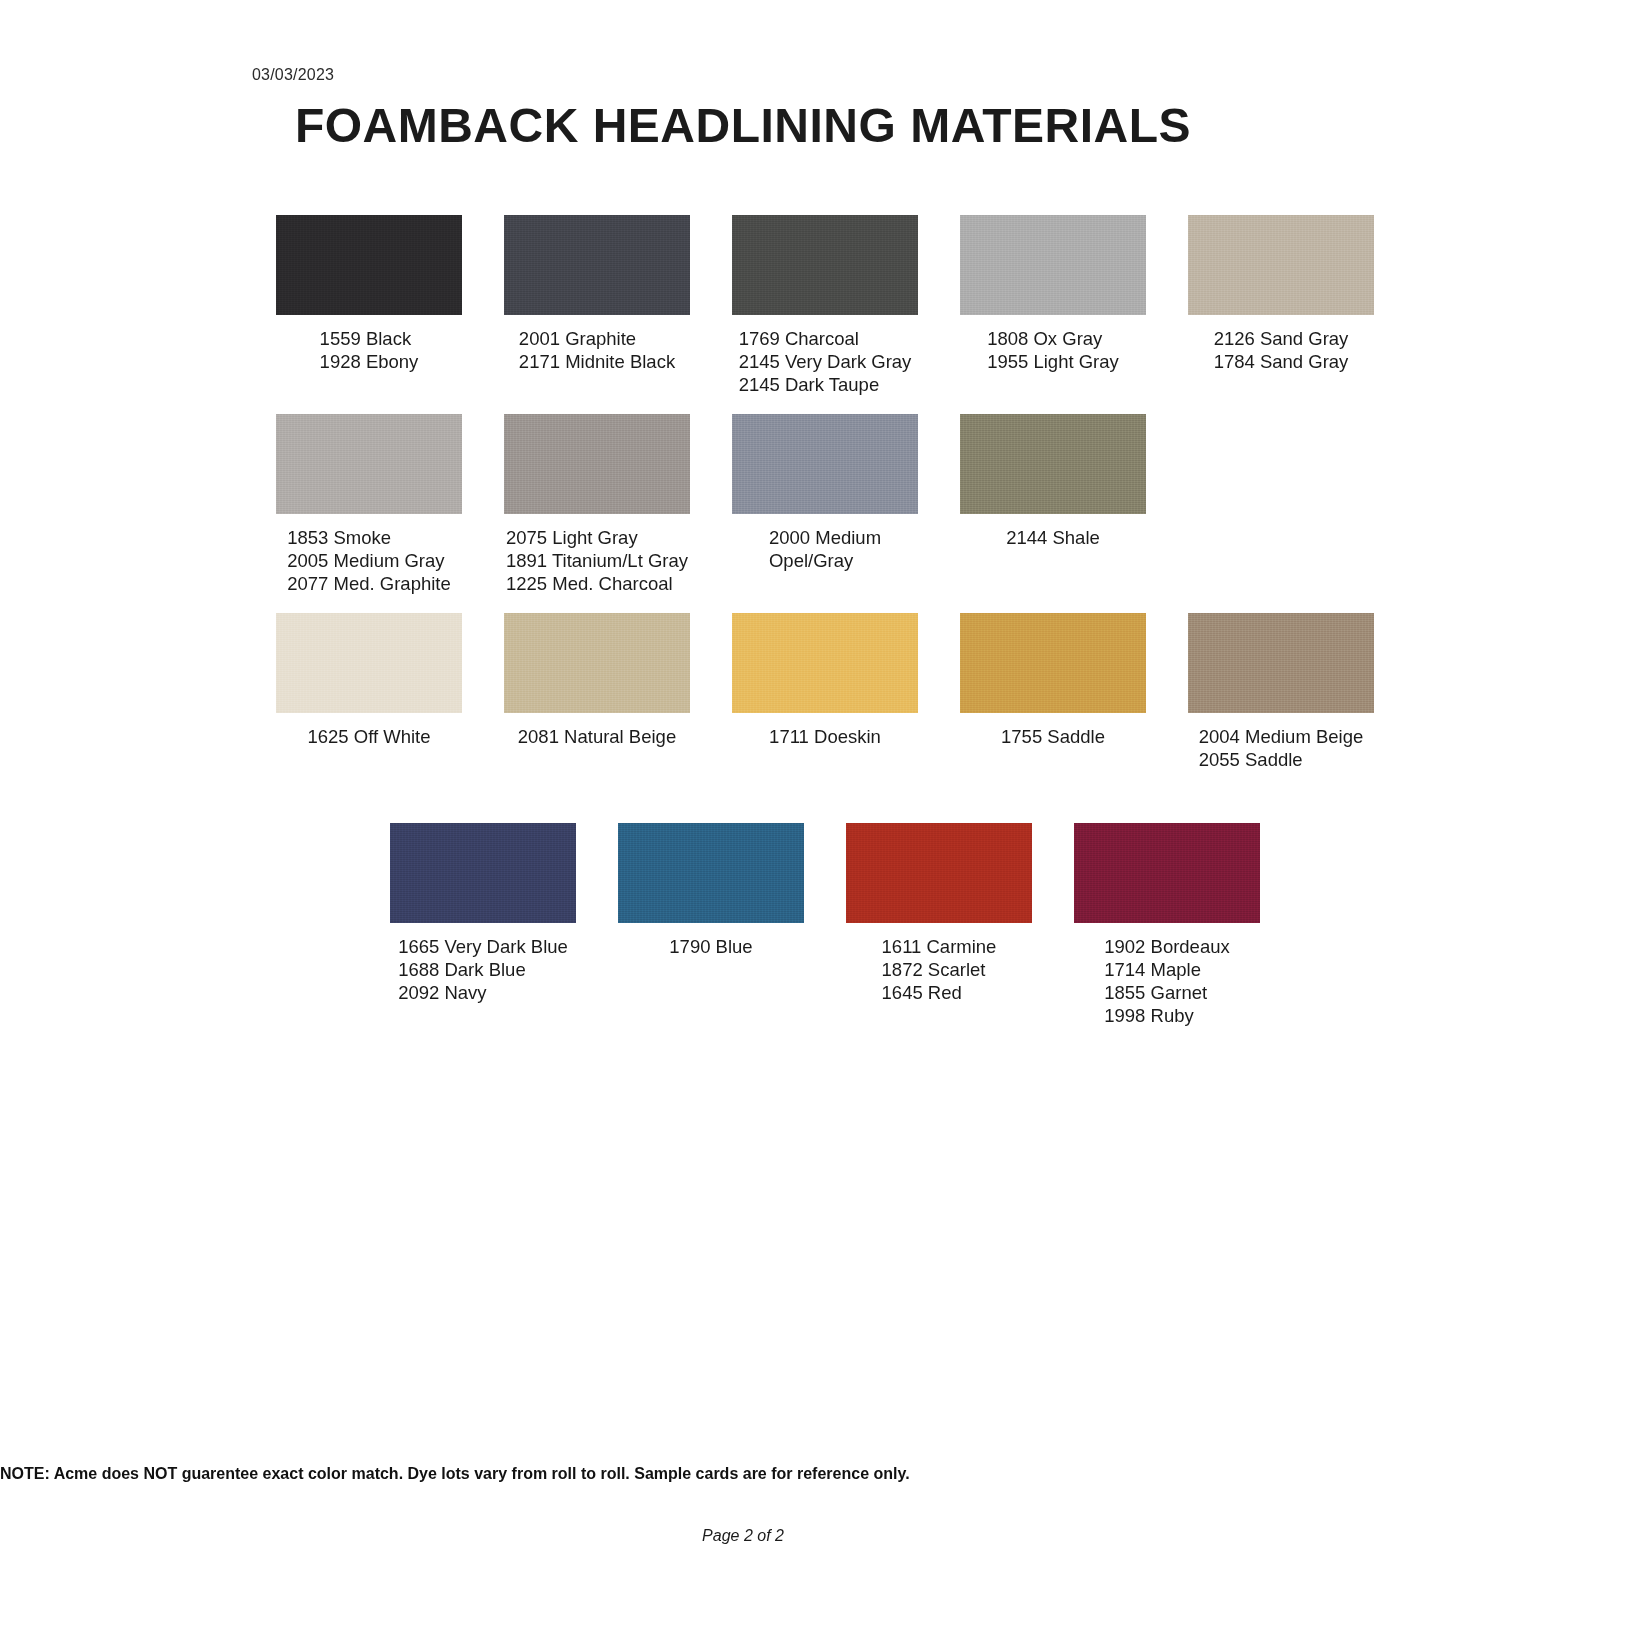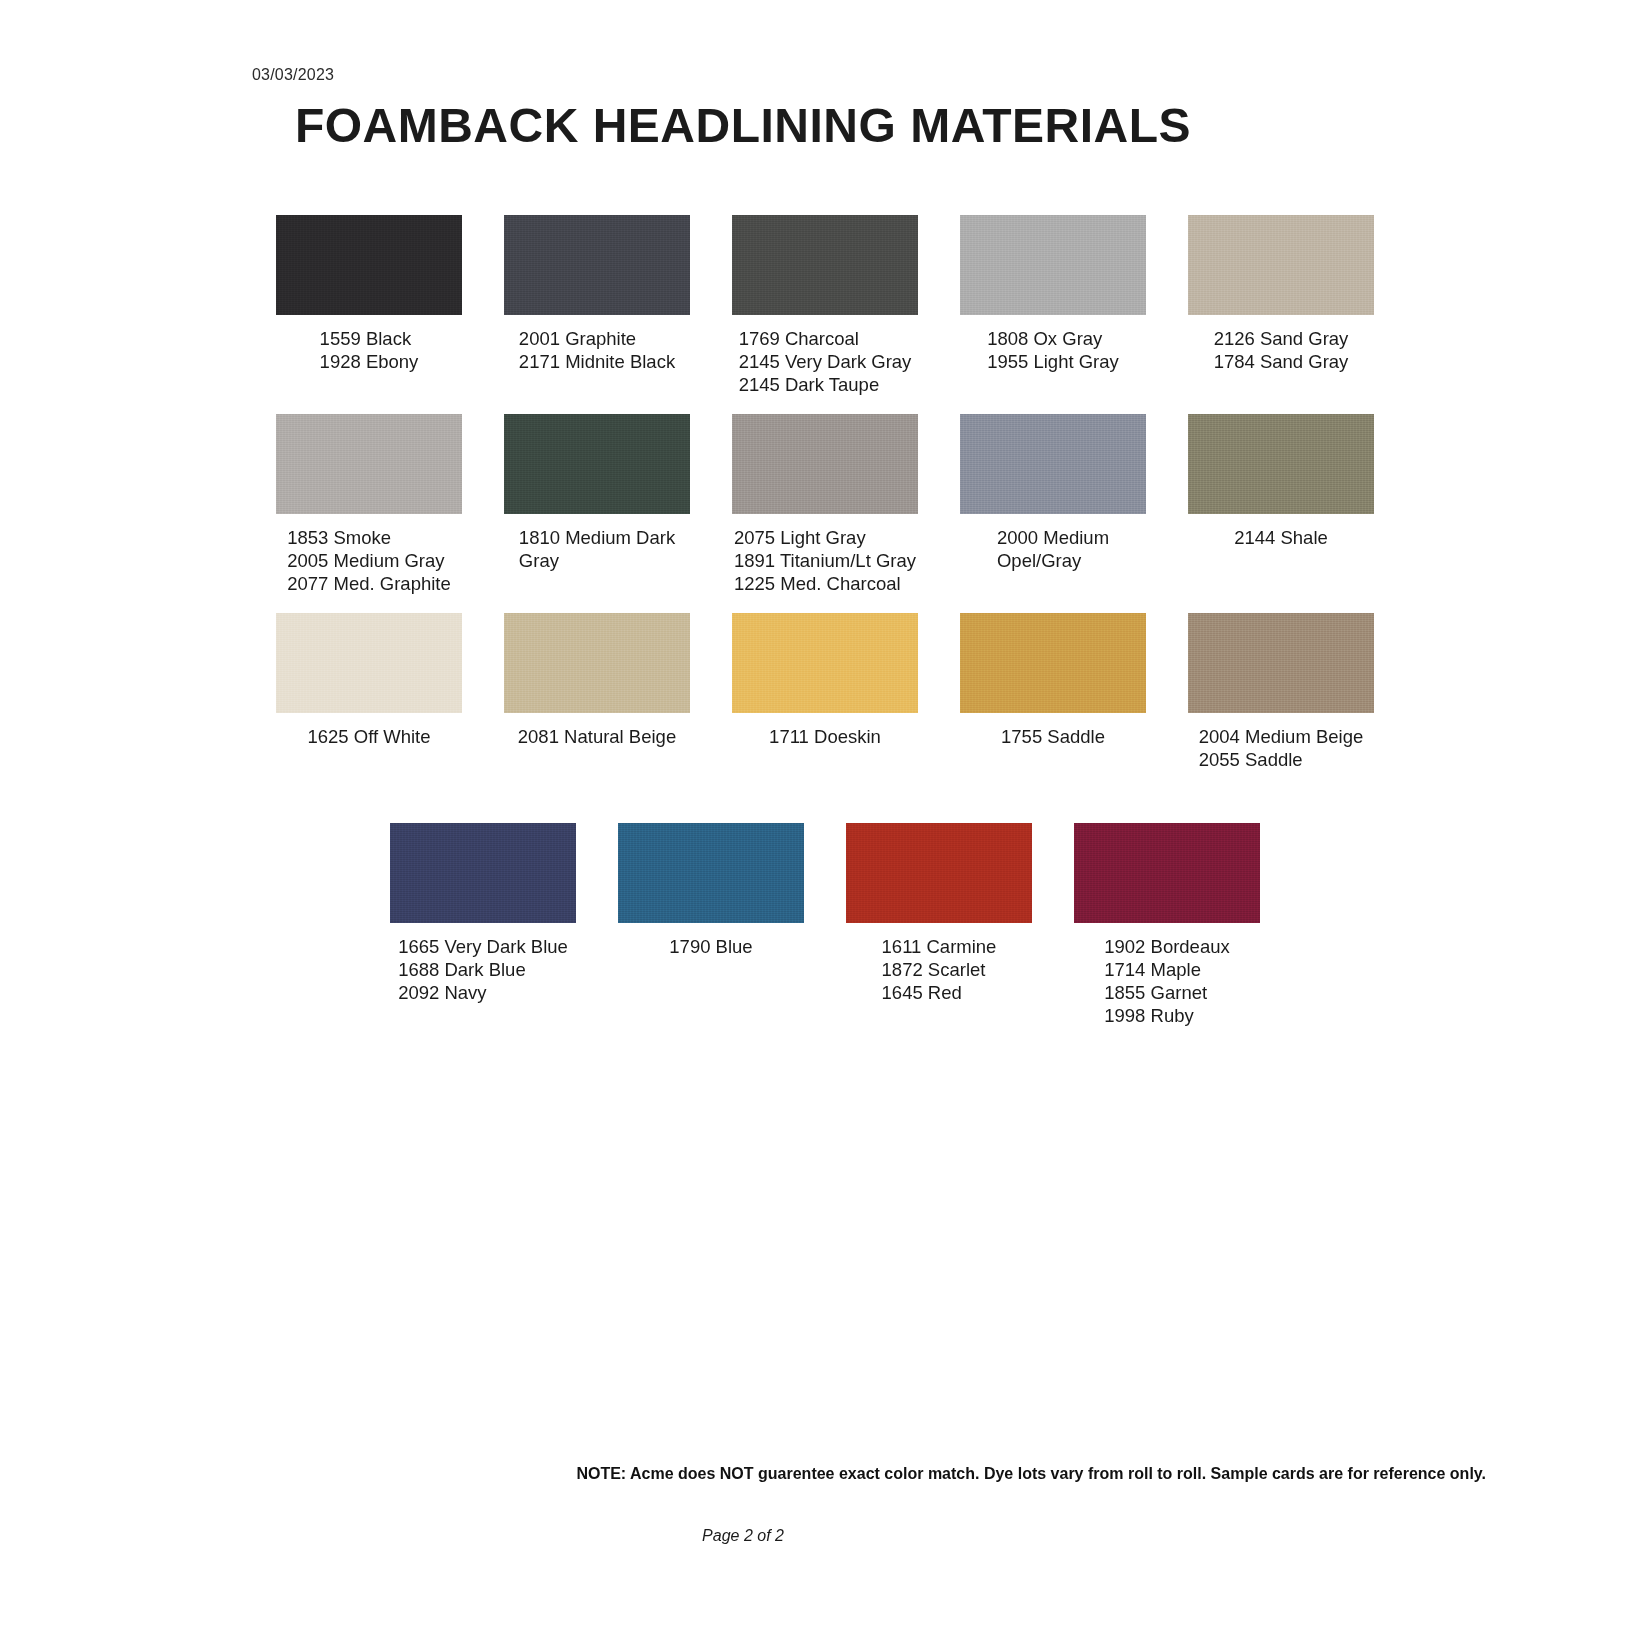--- a/index.html
+++ b/index.html
@@ -87,25 +87,24 @@
     color: #1b1b1b;
   }
   .labels div {
     white-space: nowrap;
   }
   .note {
     position: absolute;
     left: 0;
     right: 0;
     top: 1465px;
-    text-align: right;
+    text-align: left;
     font-size: 16px;
     font-weight: bold;
     color: #111111;
-    padding-left: 43px;
   }
   .footer {
     position: absolute;
     left: 0;
     right: 0;
     top: 1527px;
     text-align: center;
     font-size: 16px;
     color: #1b1b1b;
     font-style: italic;
@@ -162,27 +161,20 @@
       <div class="row">
         <div class="cell">
           <div class="swatch" style="background: rgb(177, 173, 170);"></div>
           <div class="labels">
             <div>1853 Smoke</div>
             <div>2005 Medium Gray</div>
             <div>2077 Med. Graphite</div>
           </div>
         </div>
         <div class="cell">
-          <div class="swatch" style="background: rgb(60, 74, 67);"></div>
-          <div class="labels">
-            <div>1810 Medium Dark</div>
-            <div>Gray</div>
-          </div>
-        </div>
-        <div class="cell">
           <div class="swatch" style="background: rgb(157, 151, 147);"></div>
           <div class="labels">
             <div>2075 Light Gray</div>
             <div>1891 Titanium/Lt Gray</div>
             <div>1225 Med. Charcoal</div>
           </div>
         </div>
         <div class="cell">
           <div class="swatch" style="background: rgb(139, 144, 158);"></div>
           <div class="labels">

